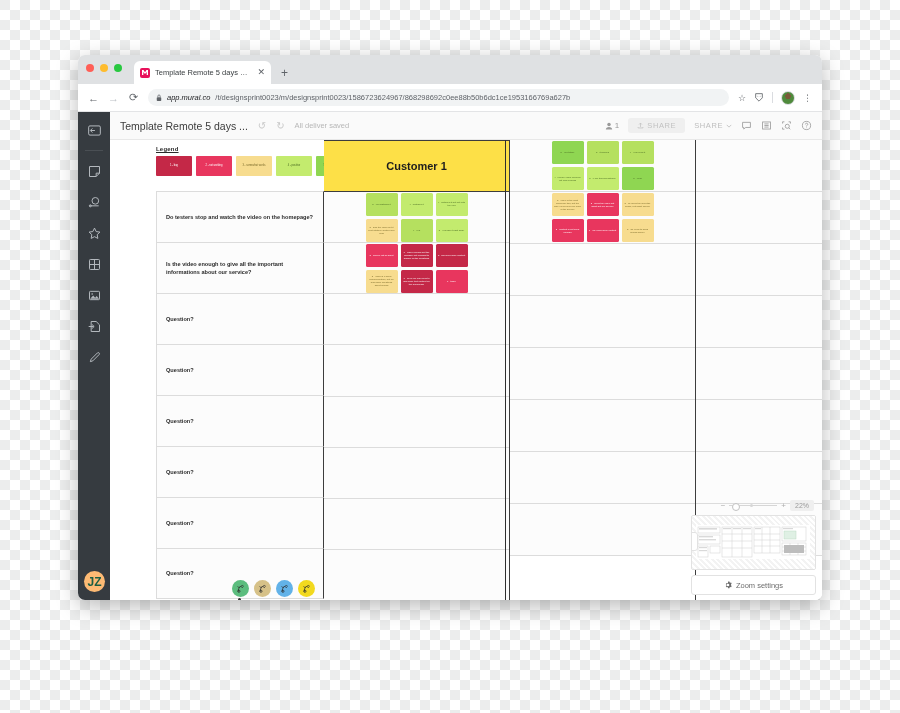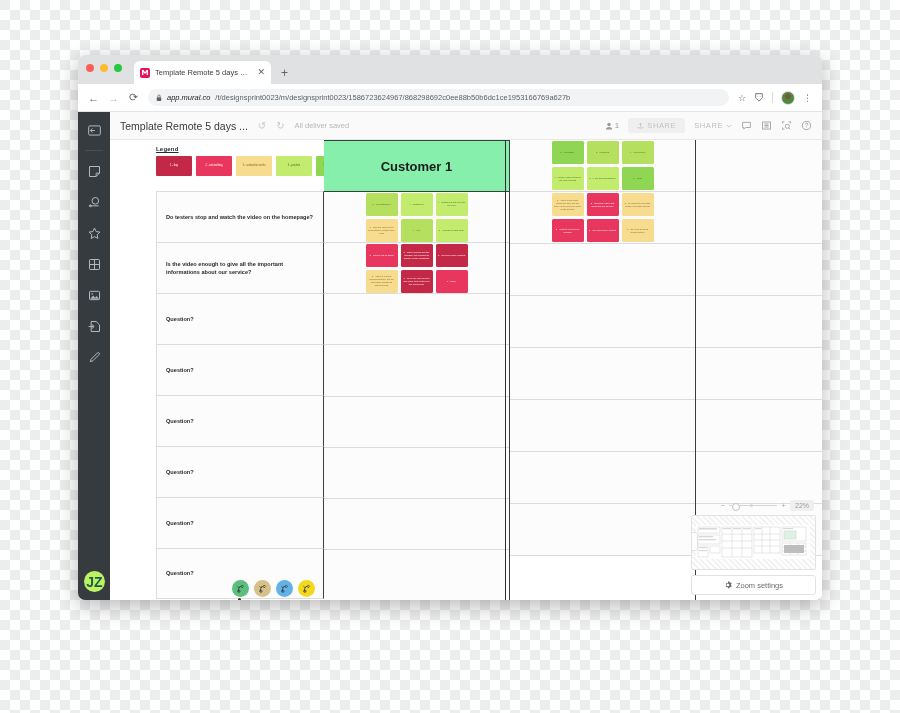--- a/index.html
+++ b/index.html
@@ -52,21 +52,21 @@
 
   
   .app{display:flex;height:489px;background:#fff;}
   .leftbar{width:32px;background:#363b40;display:flex;flex-direction:column;align-items:center;
      padding-top:7px;position:relative;flex:0 0 auto;}
   .tool{width:22px;height:22px;margin-bottom:9px;display:flex;align-items:center;justify-content:center;
      color:#b3b8bd;}
   .tool svg{display:block;}
   .tool-sep{width:18px;height:1px;background:#4a4f54;margin:0 0 9px;}
   .avatar{position:absolute;bottom:9px;left:6px;width:21px;height:21px;border-radius:50%;
-    background:#bef264;color:#1b5e43;font-size:14px;font-weight:bold;display:flex;align-items:center;justify-content:center;}
+    background:#fdba74;color:#1b5e43;font-size:12px;font-weight:bold;display:flex;align-items:center;justify-content:center;}
 
   .right{flex:1;display:flex;flex-direction:column;min-width:0;}
   .apphead{height:27px;background:#fafafa;border-bottom:1px solid #e8e8e8;display:flex;align-items:center;
      padding:0 10px;gap:10px;}
   .apptitle{font-size:10.5px;color:#3c3c3c;}
   .undo,.redo{font-size:10px;color:#c9c9c9;}
   .saved{font-size:7.5px;color:#b7b7b7;}
   .head-right{margin-left:auto;display:flex;align-items:center;gap:9px;}
   .members{display:flex;align-items:center;gap:2px;color:#9a9a9a;font-size:8px;}
   .share{background:#efefef;color:#c2c2c2;font-size:7.5px;letter-spacing:.6px;padding:3px 9px;border-radius:3px;
@@ -86,22 +86,22 @@
   .lg.greentext{color:#4a6b23;}
   .rowlabels{position:absolute;left:46px;top:51px;width:168px;}
   .rl{border-top:1px solid #dcdcdc;border-left:1px solid #dcdcdc;border-right:1px solid #3d3d3d;
       box-sizing:border-box;display:flex;align-items:center;padding:0 9px;background:#fcfcfc;}
   .rl-text{font-size:5.6px;font-weight:bold;color:#2b2b2b;line-height:1.45;}
   .rl:last-child{border-bottom:1px solid #dcdcdc;}
 
   .cols{position:absolute;left:214px;top:0;right:-60px;top:0;bottom:0;display:flex;}
   .col{box-sizing:border-box;border-right:1px solid #3d3d3d;display:flex;flex-direction:column;}
   .colhead{height:51px;display:flex;align-items:center;justify-content:center;
-     border-bottom:1px solid #3d3d3d;border-top:1px solid #3d3d3d;background:#86efac;
-     font-size:13px;font-weight:bold;color:#1d1d1d;}
+     border-bottom:1px solid #3d3d3d;border-top:1px solid #3d3d3d;background:#fde047;
+     font-size:11px;font-weight:bold;color:#1d1d1d;}
   .cell{border-bottom:1px solid #dcdcdc;background:#fcfcfc;position:relative;}
 
   .notes{position:absolute;inset:0;display:flex;align-items:center;justify-content:center;}
   .notegrid{display:grid;grid-template-columns:repeat(3,32px);gap:3px;}
   .note{height:19px;border-radius:1.5px;font-size:2.4px;line-height:1.25;padding:2px;text-align:center;
      display:flex;align-items:center;justify-content:center;overflow:hidden;}
 
   
   .collab{position:absolute;left:122px;bottom:4px;display:flex;gap:5px;align-items:center;z-index:6;}
   .cav{width:17px;height:17px;border-radius:50%;display:flex;align-items:center;justify-content:center;font-size:9px;}

